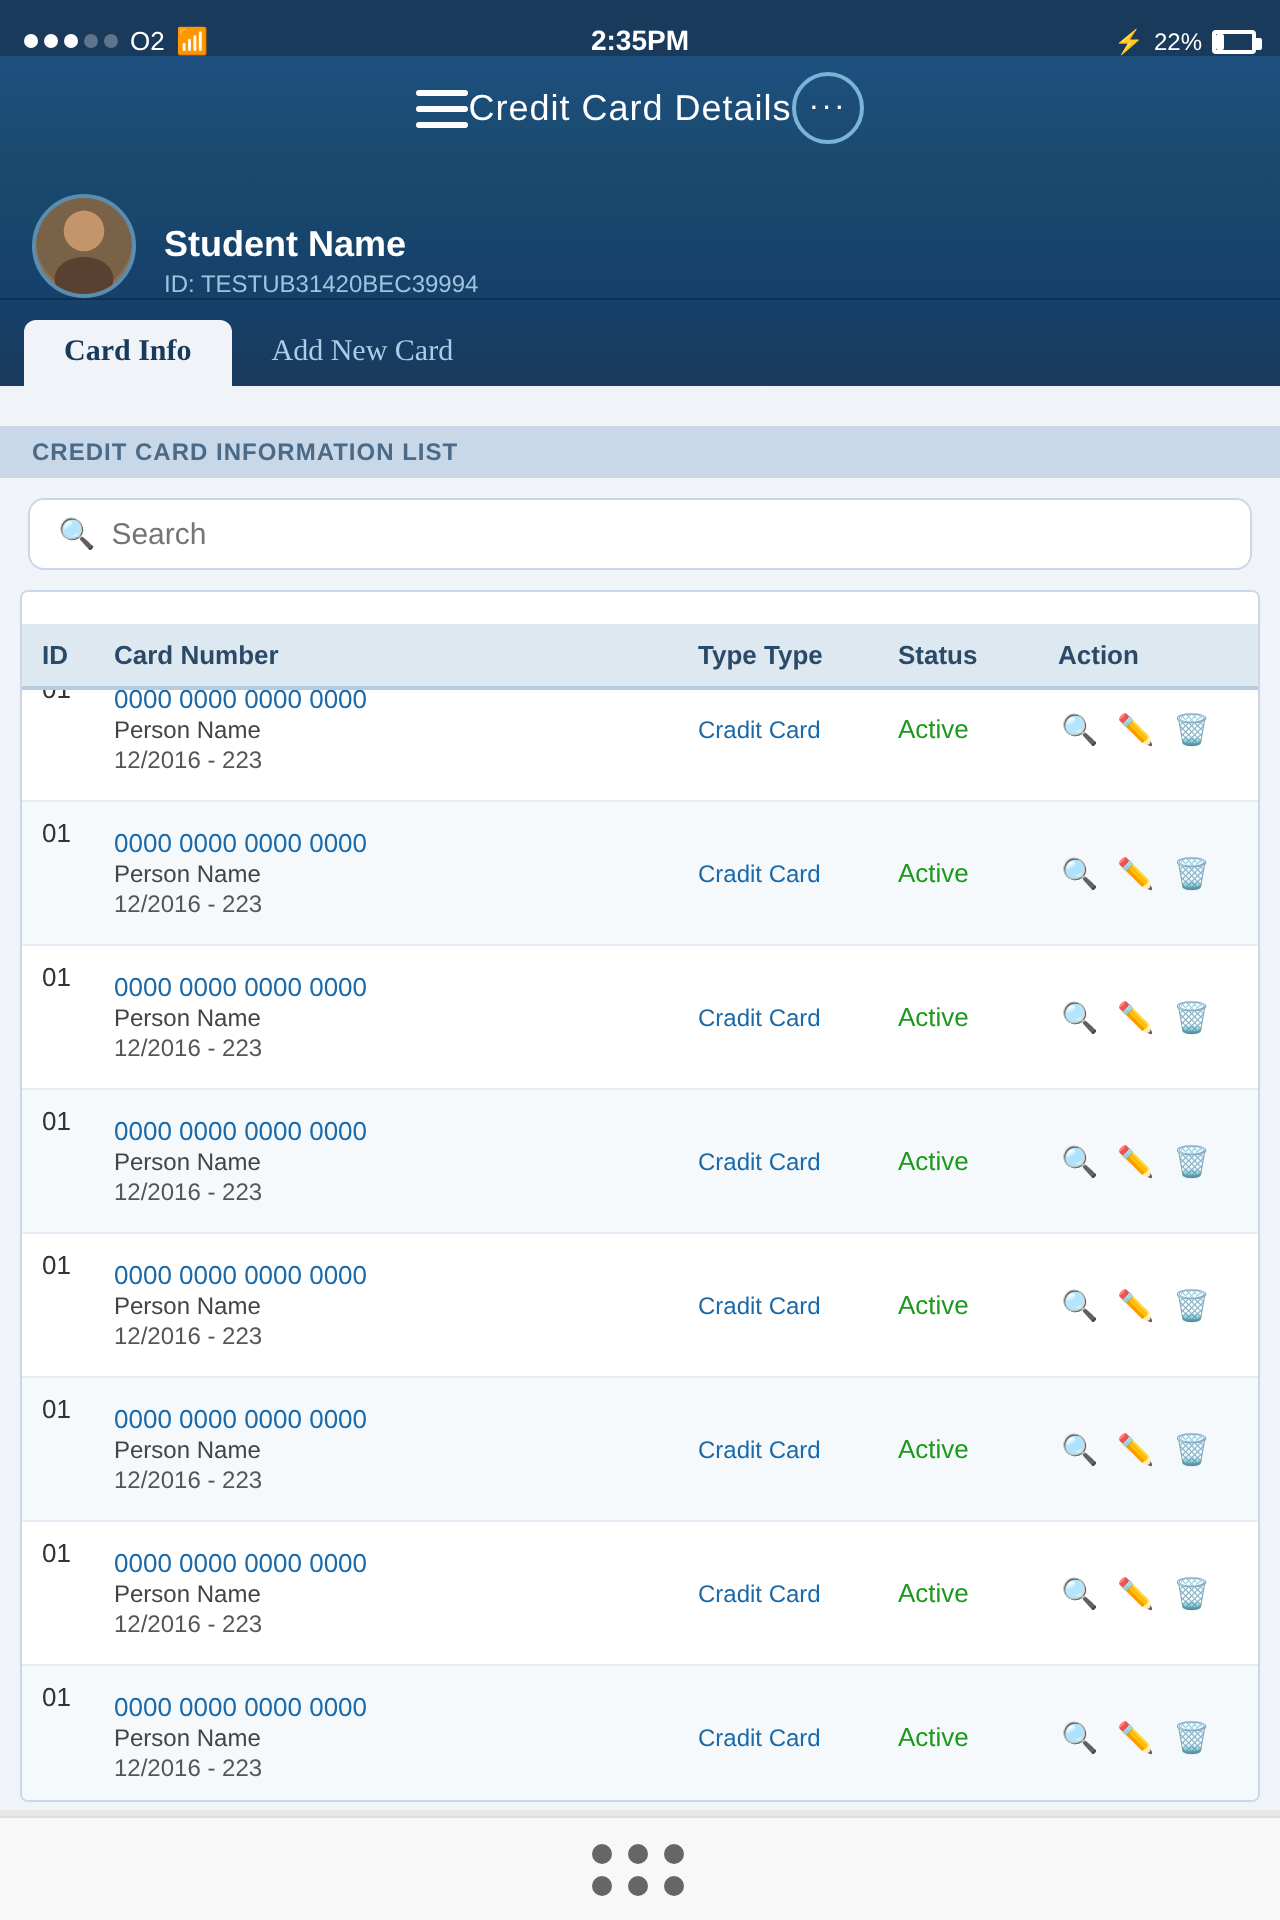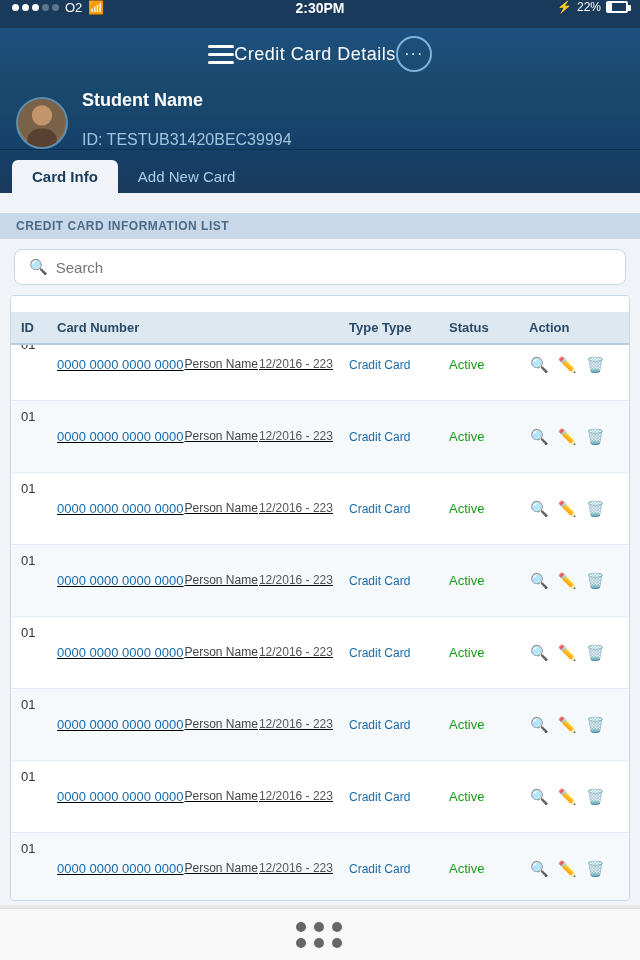--- a/index.html
+++ b/index.html
@@ -10,21 +10,21 @@
       font-family: -apple-system, 'Helvetica Neue', Arial, sans-serif;
       background: #e8e8e8;
       overflow: hidden;
     }
 
     
     .status-bar {
       background: #1a3a5c;
       height: 28px;
       display: flex;
-      align-items: flex-start;
+      align-items: flex-end;
       justify-content: space-between;
       padding: 0 12px;
       color: white;
       font-size: 13px;
     }
     .status-left { display: flex; align-items: center; gap: 6px; }
     .status-dots { display: flex; gap: 3px; }
     .status-dot { width: 7px; height: 7px; border-radius: 50%; background: white; }
     .status-time { font-size: 14px; font-weight: 600; position: absolute; left: 50%; transform: translateX(-50%); }
     .status-right { display: flex; align-items: center; gap: 5px; font-size: 12px; }
@@ -69,36 +69,37 @@
     .avatar {
       width: 52px; height: 52px; border-radius: 50%;
       background: #8B7355;
       border: 2px solid #5a8db0;
       overflow: hidden;
       flex-shrink: 0;
       display: flex; align-items: flex-end; justify-content: center;
     }
     .profile-info { color: white; }
     .profile-name { font-size: 18px; font-weight: 700; }
-    .profile-id { font-size: 16px; color: #a0c4de; margin-top: 20px; }
+    .profile-id { font-size: 12px; color: #a0c4de; margin-top: 2px; }
 
     
     .tabs {
       background: linear-gradient(180deg, #15406a 0%, #1a3a5c 100%);
       display: flex;
       padding: 10px 12px 0;
       gap: 0;
     }
     .tab {
       padding: 8px 20px;
       font-size: 15px;
       font-weight: 500;
       cursor: pointer;
       border-radius: 6px 6px 0 0;
       color: #aacde8;
+      font-family: Liberation Serif, serif;
     }
     .tab.active {
       background: #f0f4f8;
       color: #1a3a5c;
       font-weight: 600;
     }
 
     
     .main-content {
       background: #f0f4f8;
@@ -163,21 +164,21 @@
       grid-template-columns: 36px 1fr 100px 80px 90px;
       padding: 6px 10px;
       border-bottom: 1px solid #e4edf5;
       align-items: center;
       min-height: 72px;
     }
     .table-row:nth-child(even) { background: #f5f9fc; }
     .table-row:nth-child(odd) { background: white; }
 
     .row-id { font-size: 13px; color: #333; align-self: flex-start; padding-top: 2px; }
-    .row-card-info { display: flex; flex-direction: row; gap: 1px; text-decoration: underline; }
+    .row-card-info { display: flex; flex-direction: column; gap: 1px; }
     .card-number { color: #1a6aaa; font-size: 13px; font-weight: 500; }
     .card-name { font-size: 12px; color: #444; }
     .card-expiry { font-size: 12px; color: #555; }
     .row-type { font-size: 12px; color: #1a6aaa; }
     .row-status { font-size: 13px; color: #1a9a1a; font-weight: 500; }
     .row-actions { display: flex; align-items: center; gap: 6px; }
     .action-btn {
       width: 22px; height: 22px; display: flex; align-items: center; justify-content: center;
       cursor: pointer; font-size: 15px;
     }
@@ -209,21 +210,21 @@
     <div class="status-dots">
       <div class="status-dot"></div>
       <div class="status-dot"></div>
       <div class="status-dot"></div>
       <div class="status-dot" style="background:rgba(255,255,255,0.3)"></div>
       <div class="status-dot" style="background:rgba(255,255,255,0.3)"></div>
     </div>
     <span>O2</span>
     <span>📶</span>
   </div>
-  <span class="status-time">2:30PM</span>
+  <span class="status-time">2:35PM</span>
   <div class="status-right">
     <span>⚡</span>
     <span>22%</span>
     <div class="battery-icon">
       <div class="battery-fill"></div>
     </div>
   </div>
 </div>
 
 <div class="header-nav">

